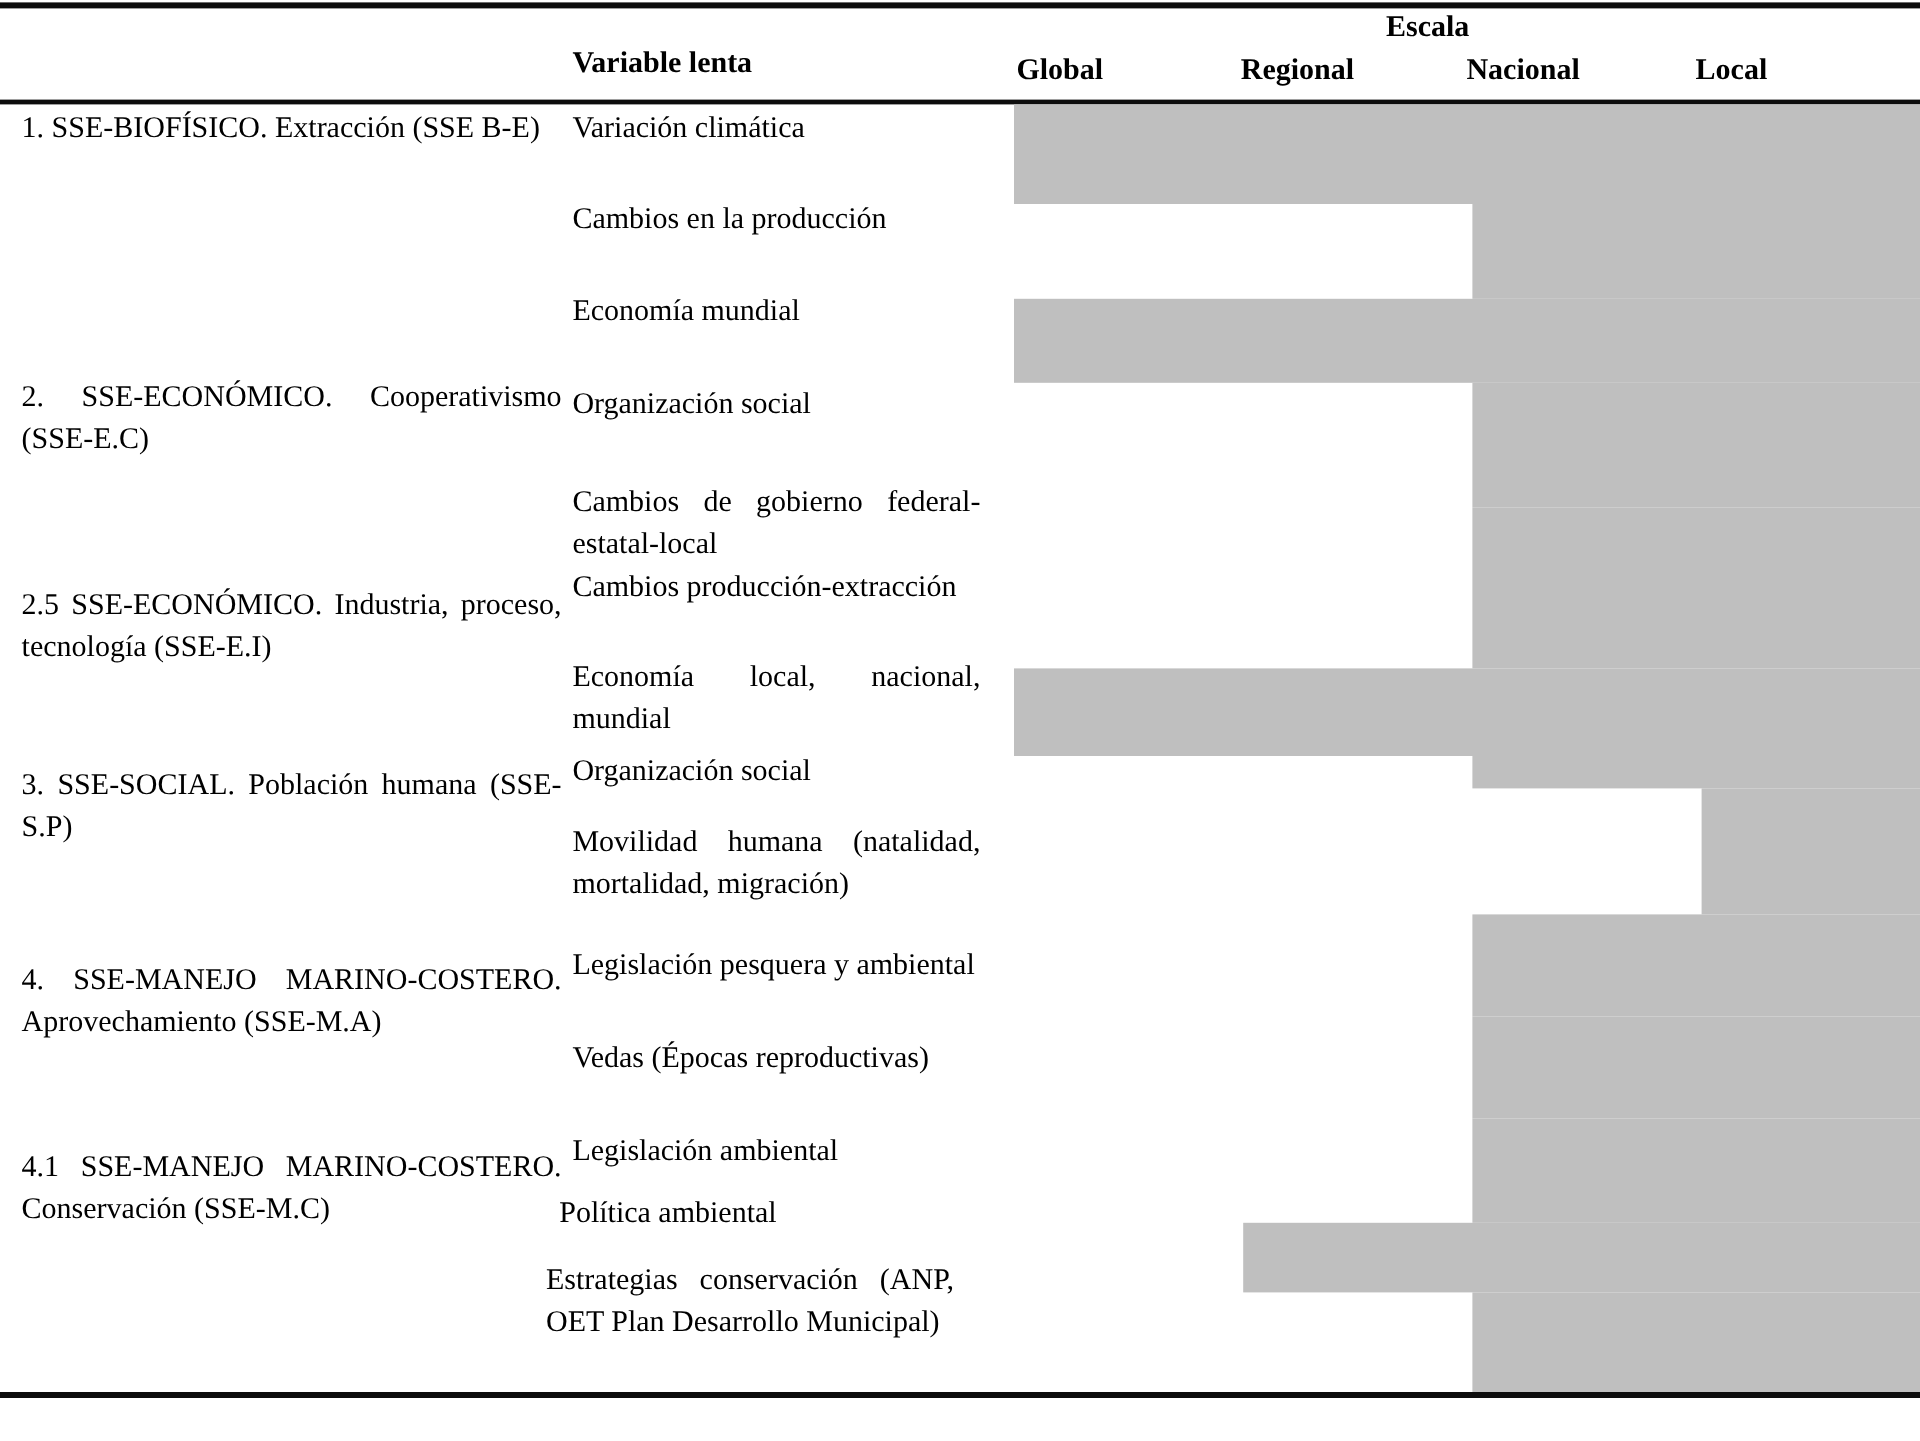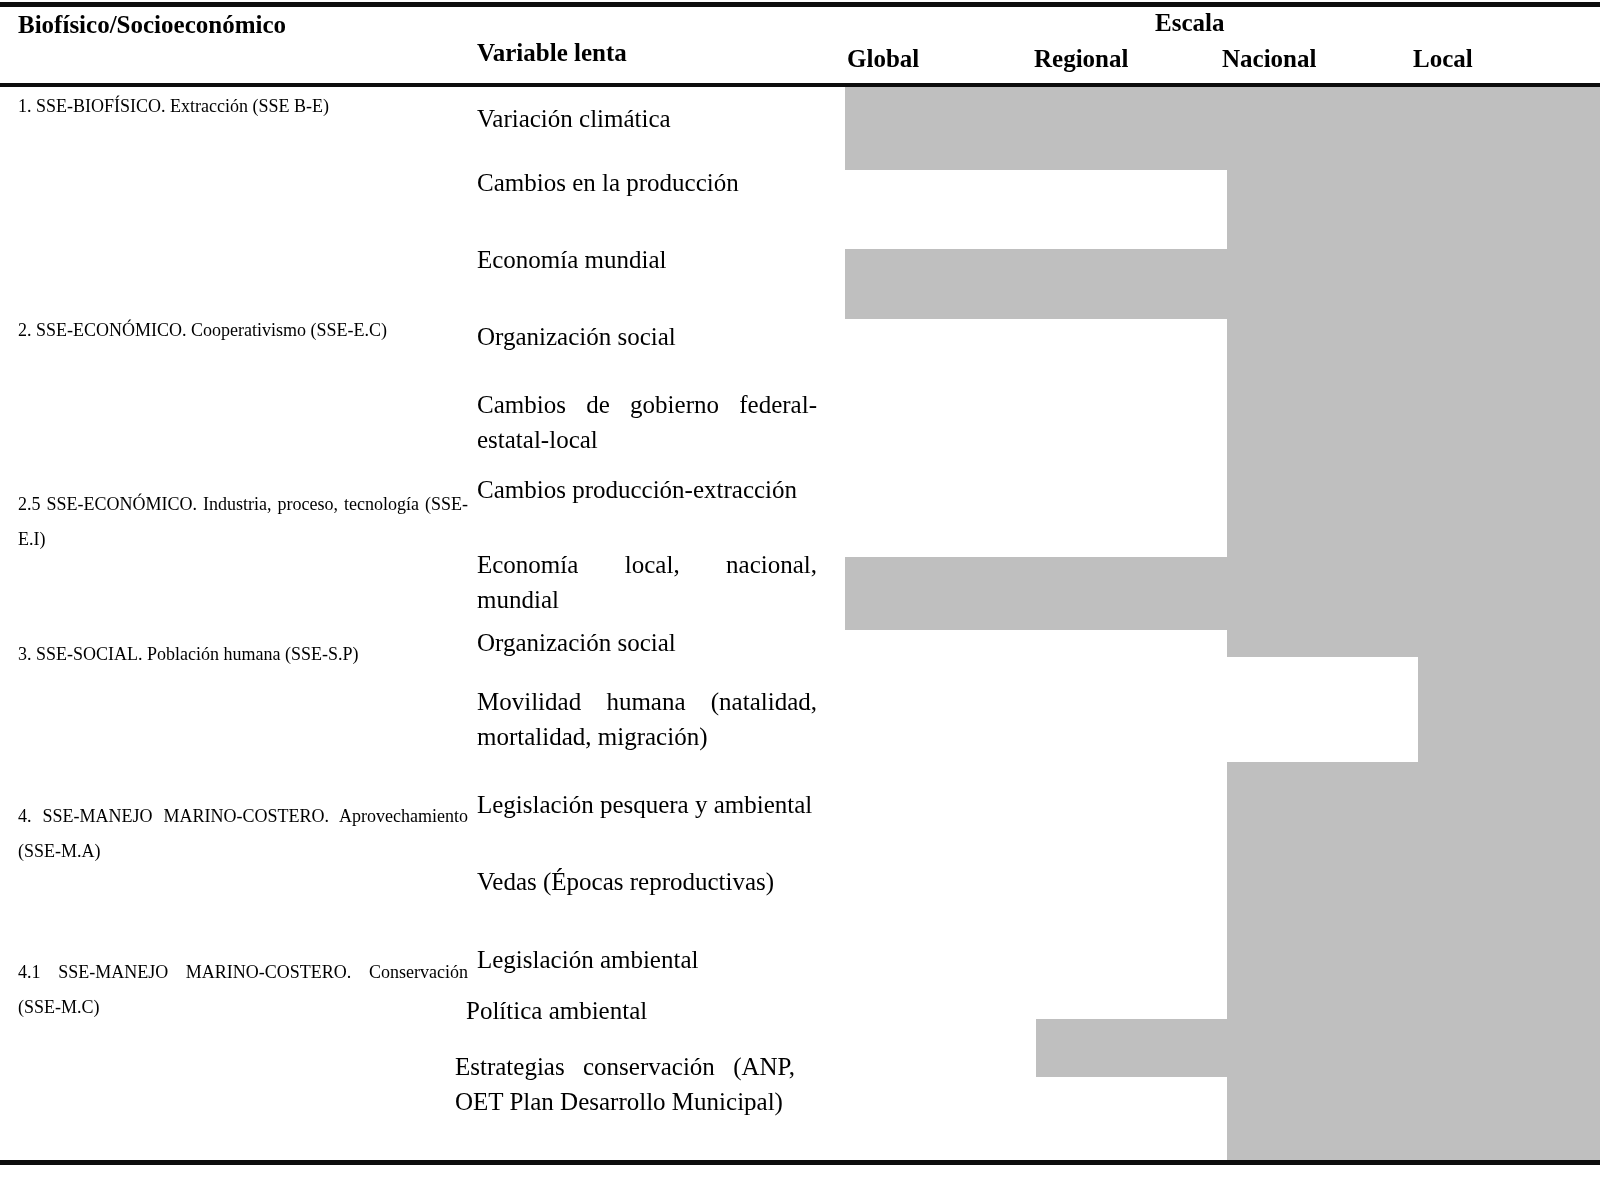--- a/index.html
+++ b/index.html
@@ -29,35 +29,34 @@
   .hdr-local{left:1413px;top:44px;}
 
   
   .body-area{position:absolute;left:0;top:87px;width:1600px;height:1073px;}
 
   
   .scale-layer{position:absolute;left:0;top:0;width:1600px;height:1073px;}
   .gbar{position:absolute;background:#bfbfbf;}
 
   
-  .cat{position:absolute;width:450px;font-size:18px;line-height:35px;text-align:justify;
+  .cat{position:absolute;width:450px;font-size:25px;line-height:35px;text-align:justify;
        text-justify:inter-word;}
   .var{position:absolute;width:340px;font-size:25px;line-height:35px;text-align:justify;
        text-justify:inter-word;}
 </style>
 </head>
 <body>
 
 <div class="table-wrap">
 
   <div class="rule rule-top"></div>
   <div class="rule rule-head"></div>
   <div class="rule rule-bottom"></div>
 
-  <div class="hdr hdr-col1">Biofísico/Socioeconómico</div>
   <div class="hdr hdr-col2">Variable lenta</div>
   <div class="hdr hdr-escala">Escala</div>
   <div class="hdr hdr-global">Global</div>
   <div class="hdr hdr-regional">Regional</div>
   <div class="hdr hdr-nacional">Nacional</div>
   <div class="hdr hdr-local">Local</div>
 
   <div class="body-area">
     <div class="scale-layer" id="scale-layer">
         <div class="gbar" style="left: 845px; width: 755px; top: 0px; height: 83px;"></div>
@@ -77,25 +76,25 @@
       </div>
     <div id="cat-layer">
         <div class="cat" style="top: 2px; left: 18px; width: 450px;">1.   SSE-BIOFÍSICO.   Extracción (SSE B-E)</div>
         <div class="cat" style="top: 226px; left: 18px; width: 450px;">2.            SSE-ECONÓMICO. Cooperativismo (SSE-E.C)</div>
         <div class="cat" style="top: 400px; left: 18px; width: 450px;">2.5 SSE-ECONÓMICO. Industria, proceso, tecnología (SSE-E.I)</div>
         <div class="cat" style="top: 550px; left: 18px; width: 450px;">3.    SSE-SOCIAL.    Población humana (SSE-S.P)</div>
         <div class="cat" style="top: 712px; left: 18px; width: 450px;">4.    SSE-MANEJO    MARINO-COSTERO.    Aprovechamiento (SSE-M.A)</div>
         <div class="cat" style="top: 868px; left: 18px; width: 450px;">4.1    SSE-MANEJO    MARINO-COSTERO. Conservación (SSE-M.C)</div>
       </div>
     <div id="var-layer">
-        <div class="var" style="top: 2px; left: 477px; margin-top: 12px;">Variación climática</div>
+        <div class="var" style="top: 2px; left: 477px;">Variación climática</div>
         <div class="var" style="top: 78px; left: 477px;">Cambios en la producción</div>
         <div class="var" style="top: 155px; left: 477px;">Economía mundial</div>
         <div class="var" style="top: 232px; left: 477px;">Organización social</div>
-        <div class="var" style="top: 300px; left: 477px;">Cambios de gobierno federal-estatal-local</div>
+        <div class="var" style="top: 314px; left: 477px;">Cambios de gobierno federal-estatal-local</div>
         <div class="var" style="top: 385px; left: 477px;">Cambios producción-extracción</div>
         <div class="var" style="top: 460px; left: 477px;">Economía local, nacional, mundial</div>
         <div class="var" style="top: 538px; left: 477px;">Organización social</div>
         <div class="var" style="top: 597px; left: 477px;">Movilidad humana (natalidad, mortalidad, migración)</div>
         <div class="var" style="top: 700px; left: 477px;">Legislación pesquera y ambiental</div>
         <div class="var" style="top: 777px; left: 477px;">Vedas (Épocas reproductivas)</div>
         <div class="var" style="top: 855px; left: 477px;">Legislación ambiental</div>
         <div class="var" style="top: 906px; left: 466px;">Política ambiental</div>
         <div class="var" style="top: 962px; left: 455px;">Estrategias conservación (ANP, OET Plan Desarrollo Municipal)</div>
       </div>

